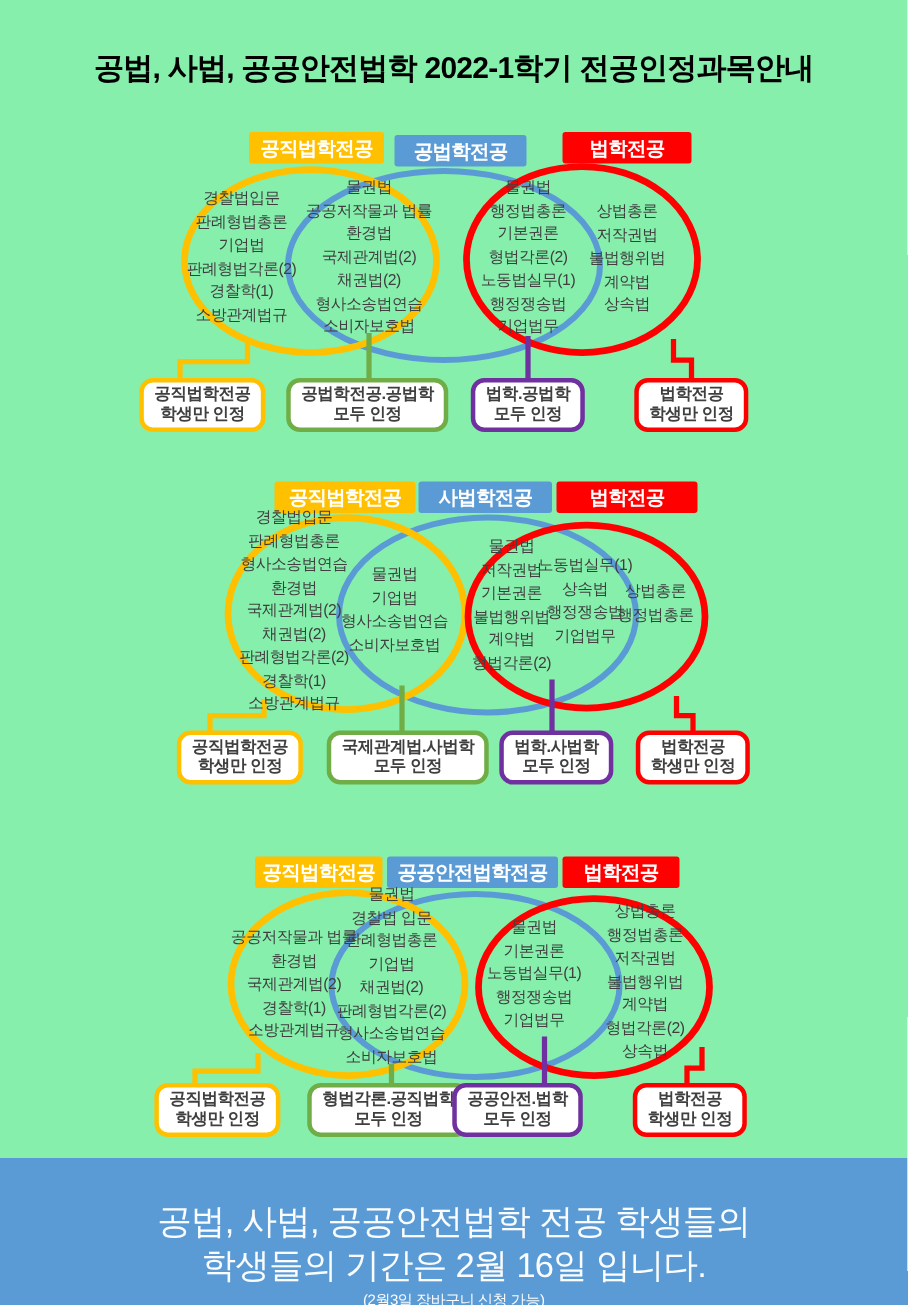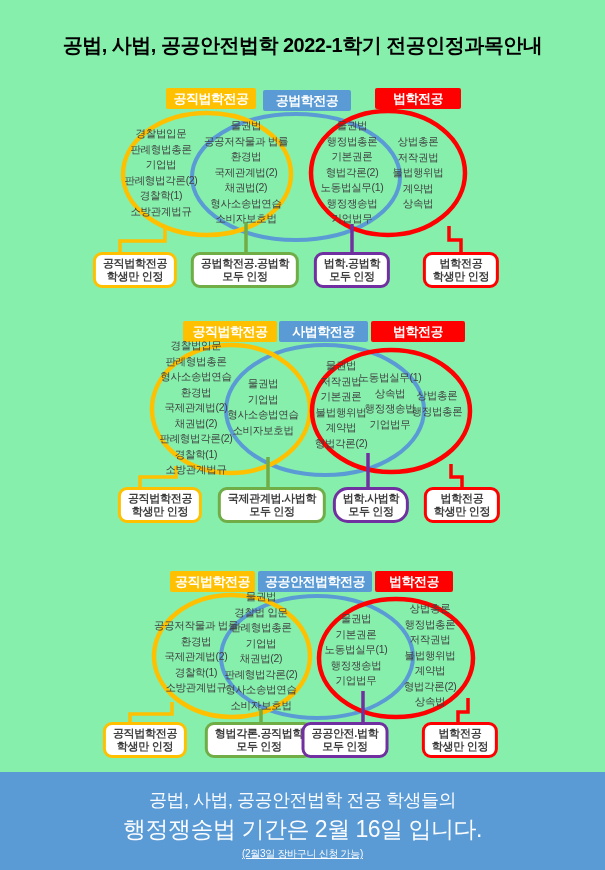--- a/index.html
+++ b/index.html
@@ -20,21 +20,21 @@
   .bbox{position:absolute;transform:translateX(-50%);background:#fff;border:3px solid;
         border-radius:9px;padding:2px 7px;text-align:center;font-size:11px;
         font-weight:700;line-height:13px;color:#3F3F3F;white-space:nowrap;
         letter-spacing:-0.3px;}
   .b-yellow{border-color:#FFC000;}
   .b-green{border-color:#70AD47;}
   .b-purple{border-color:#7030A0;}
   .b-red{border-color:#FF0000;}
   .banner{position:absolute;left:0;top:772px;width:605px;height:98px;background:#5B9BD5;
           color:#FAFCFE;text-align:center;}
-  .banner-l1{padding-top:14px;font-size:18px;line-height:29px;letter-spacing:-0.5px;}
+  .banner-l1{padding-top:28px;font-size:23px;line-height:29px;letter-spacing:-0.5px;}
   .banner-l2{font-size:23px;line-height:29px;letter-spacing:-0.5px;}
   .banner-l3{font-size:10px;line-height:19px;letter-spacing:-0.3px;text-decoration:underline;}
 </style>
 </head>
 <body>
 
 <div class="page">
 
   <div class="title">공법, 사법, 공공안전법학 2022-1학기 전공인정과목안내</div>
 
@@ -151,21 +151,21 @@
         <div>행정법총론</div>
       </div>
     <div class="bbox b-yellow" style="left:160px;top:167px;">
       <div>공직법학전공</div>
       <div>학생만 인정</div>
     </div>
     <div class="bbox b-green" style="left:272px;top:167px;">
       <div>국제관계법.사법학</div>
       <div>모두 인정</div>
     </div>
-    <div class="bbox b-purple" style="left:371px;top:167px;border-radius:15px;">
+    <div class="bbox b-purple" style="left:371px;top:167px;">
       <div>법학.사법학</div>
       <div>모두 인정</div>
     </div>
     <div class="bbox b-red" style="left:462px;top:167px;">
       <div>법학전공</div>
       <div>학생만 인정</div>
     </div>
   </div>
 
   <div class="section" style="top:570px;">
@@ -227,17 +227,17 @@
       <div>모두 인정</div>
     </div>
     <div class="bbox b-red" style="left:460px;top:152px;">
       <div>법학전공</div>
       <div>학생만 인정</div>
     </div>
   </div>
 
   <div class="banner">
     <div class="banner-l1">공법, 사법, 공공안전법학 전공 학생들의</div>
-    <div class="banner-l2">행정쟁송법 기간은 2월 16일 입니다.</div>
+    <div class="banner-l2">학생들의 기간은 2월 16일 입니다.</div>
     <div class="banner-l3">(2월3일 장바구니 신청 가능)</div>
   </div>
 
 </div>
 
 </body></html>

